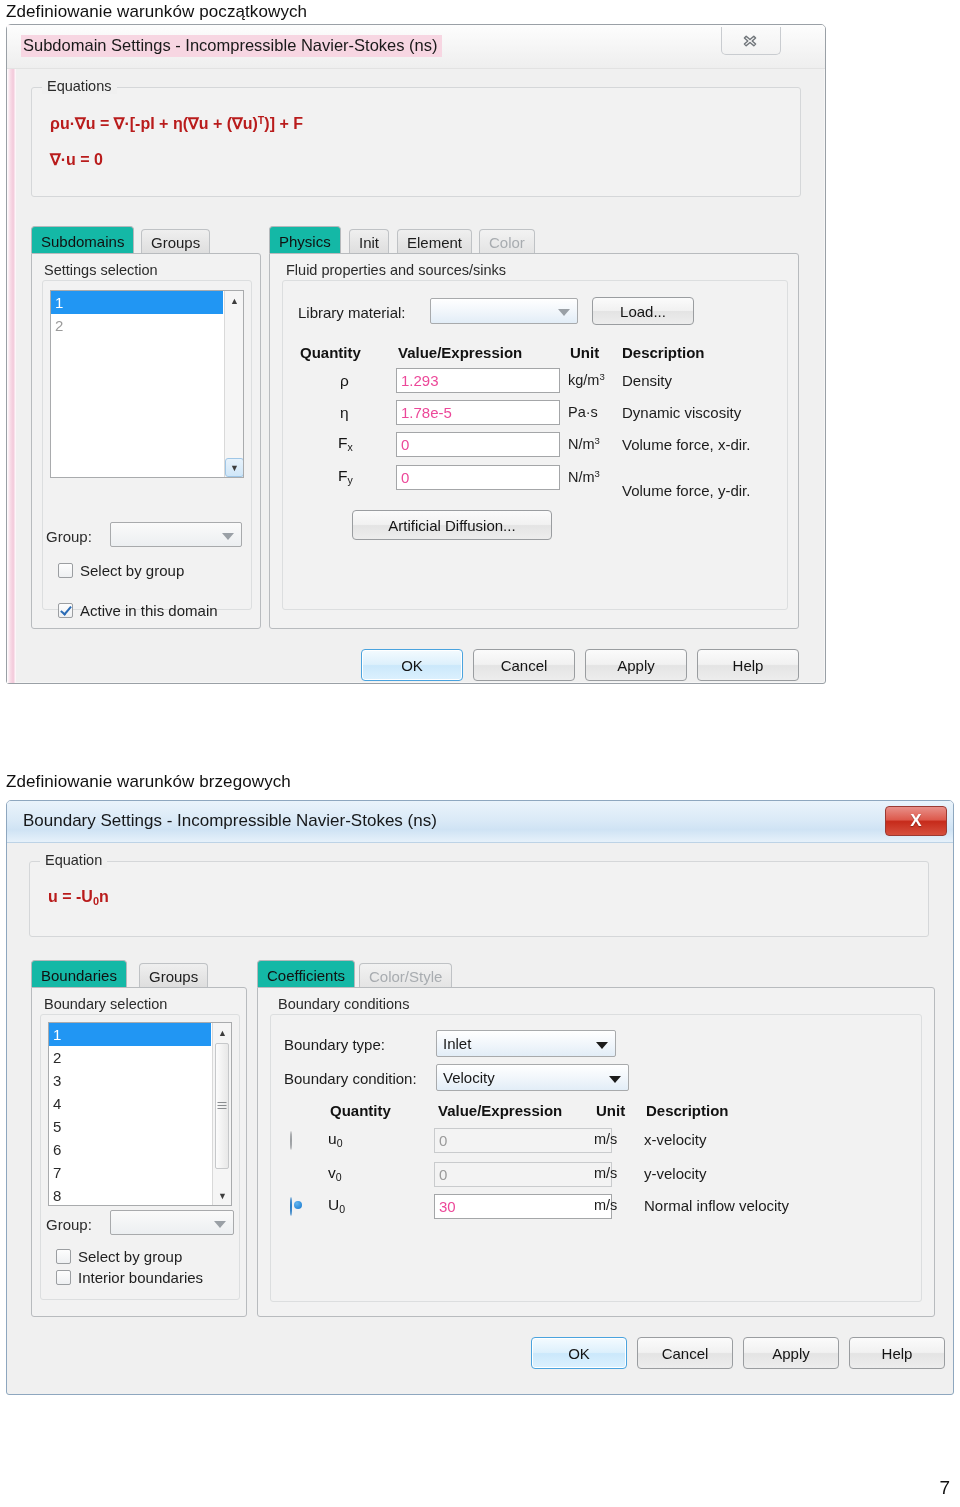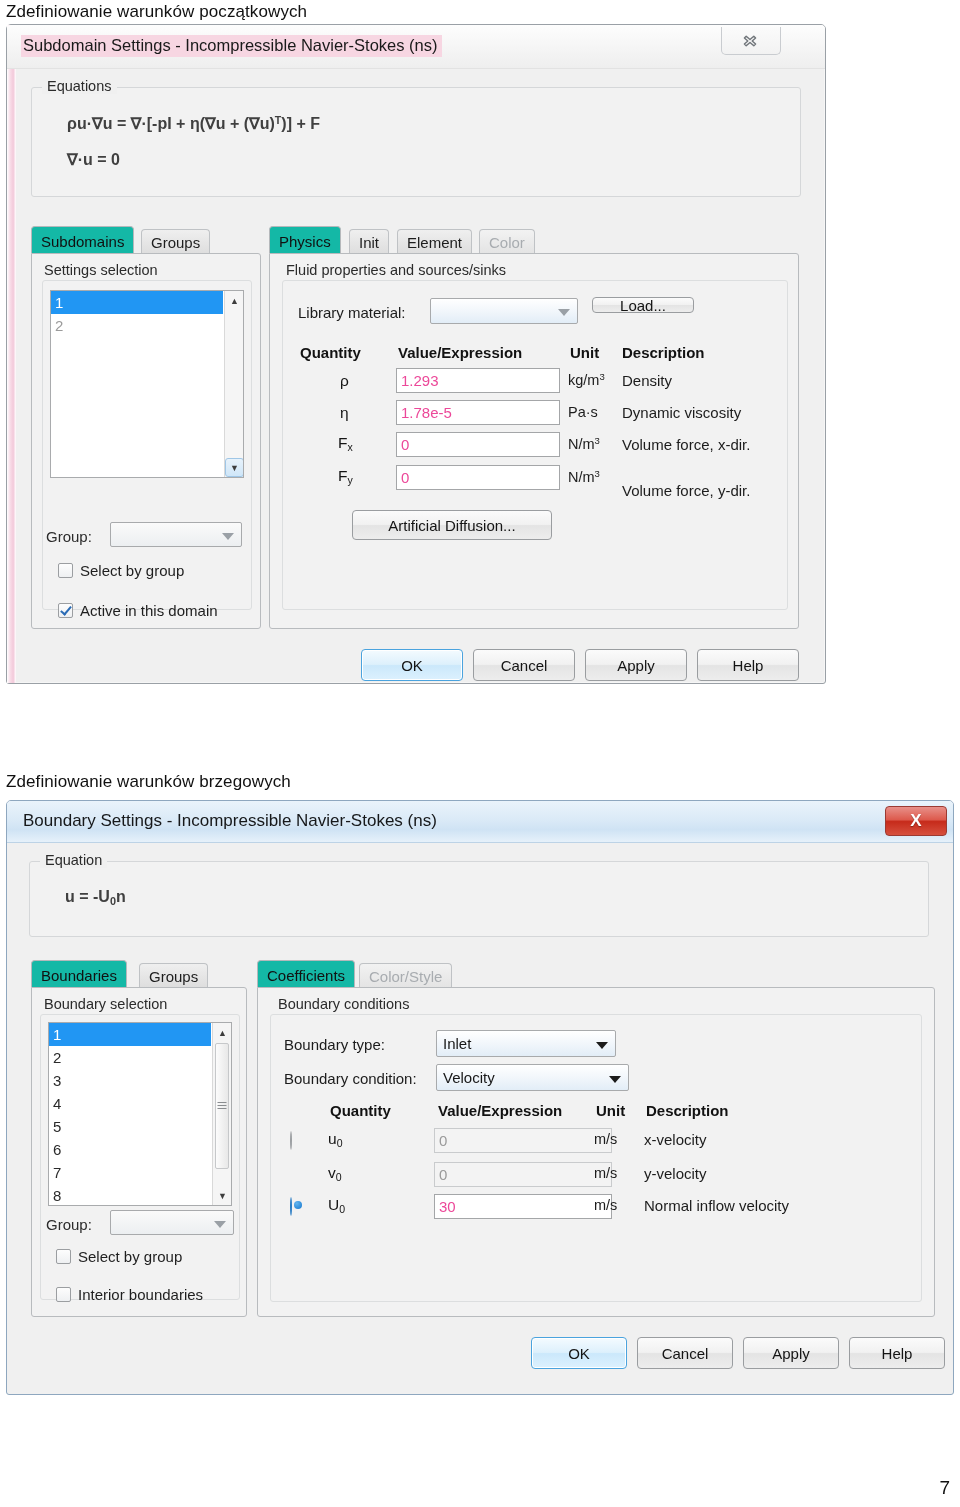--- a/index.html
+++ b/index.html
@@ -114,21 +114,21 @@
     background: #f2f2f2;
   }
   .groupbox > .gb-label {
     position: absolute;
     top: -10px; left: 10px;
     background: #f0f0f0;
     padding: 0 5px;
     font-size: 14.5px;
     color: #2b2b2b;
   }
-  .equation-line { position: absolute; font-size: 16px; color: #404040; white-space: nowrap; margin-left: 17px; }
+  .equation-line { position: absolute; font-size: 16px; color: #b91c1c; white-space: nowrap; }
   .bold { font-weight: bold; }
   sub { font-size: 68%; vertical-align: -.28em; }
   sup { font-size: 66%; vertical-align: .52em; }
 
   
   .tabstrip { position: absolute; height: 26px; }
   .tab {
     position: absolute; bottom: 0;
     height: 24px;
     padding: 2px 9px 0 9px;
@@ -401,21 +401,21 @@
 
         <div class="panel-label" style="left:16px; top:8px;">Fluid properties and sources/sinks</div>
 
         <div class="inner-frame" style="left:12px; top:26px; width:506px; height:330px;"></div>
 
         <div class="td" style="left:28px; top:50px;">Library material:</div>
         <div class="combo empty" style="left:160px; top:44px; width:148px; height:26px;">
           <span></span>
           <span class="arrow"></span>
         </div>
-        <div class="button" style="left:322px; top:43px; width:102px; height:16px;">
+        <div class="button" style="left:322px; top:43px; width:102px; height:28px;">
           <span>Load...</span>
         </div>
 
         <div class="th" style="left:30px; top:90px;">Quantity</div>
         <div class="th" style="left:128px; top:90px;">Value/Expression</div>
         <div class="th" style="left:300px; top:90px;">Unit</div>
         <div class="th" style="left:352px; top:90px;">Description</div>
 
         <div class="qty" style="left:70px; top:118px;">ρ</div>
         <div class="textbox" style="left:126px; top:114px; width:164px; height:25px;">
@@ -522,21 +522,21 @@
         <div class="combo flat empty" style="left:78px; top:222px; width:124px; height:25px;">
           <span></span>
           <span class="arrow"></span>
         </div>
 
         <div class="checkbox" style="left:24px; top:260px;">
           <span class="box"></span>
           <span class="lbl">Select by group</span>
         </div>
 
-        <div class="checkbox" style="left:24px; top:298px;">
+        <div class="checkbox" style="left:24px; top:281px;">
           <span class="box"></span>
           <span class="lbl">Interior boundaries</span>
         </div>
       </div>
 
       <div class="tabstrip" style="left:250px; top:118px; width:660px;">
         <div class="tab active" style="left:0;">
           <span>Coefficients</span>
         </div>
         <div class="tab disabled" style="left:102px;">

